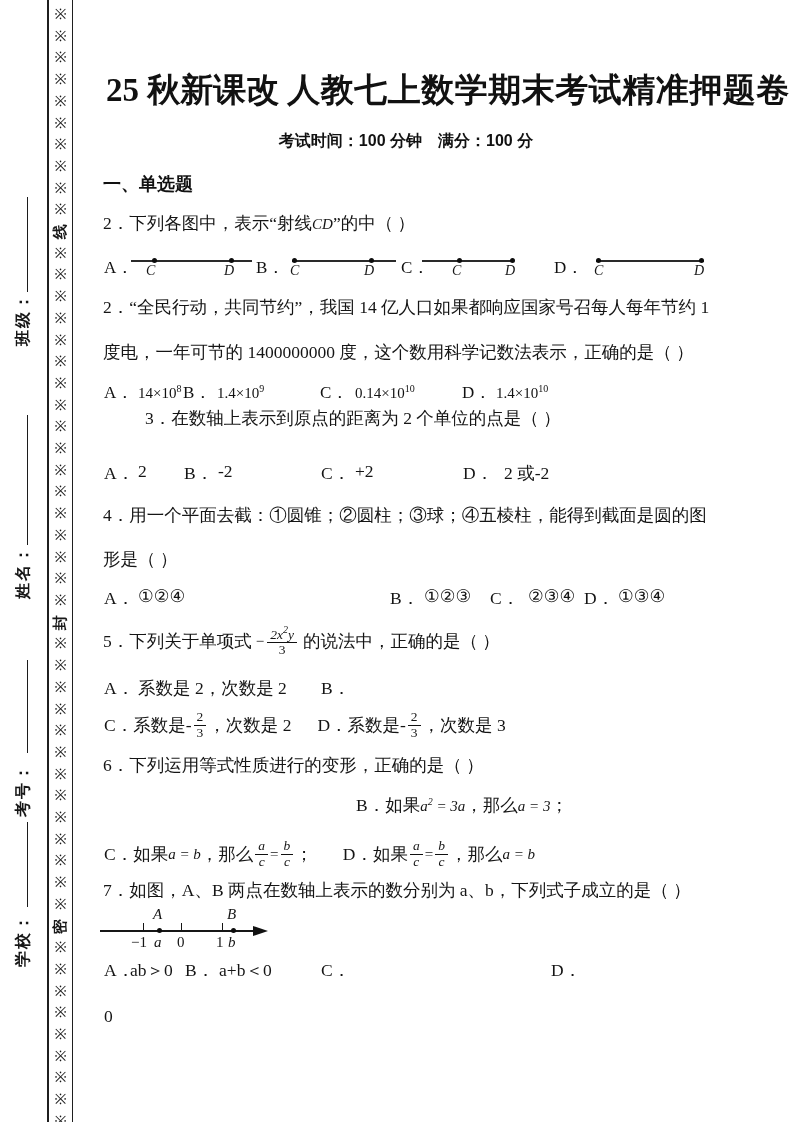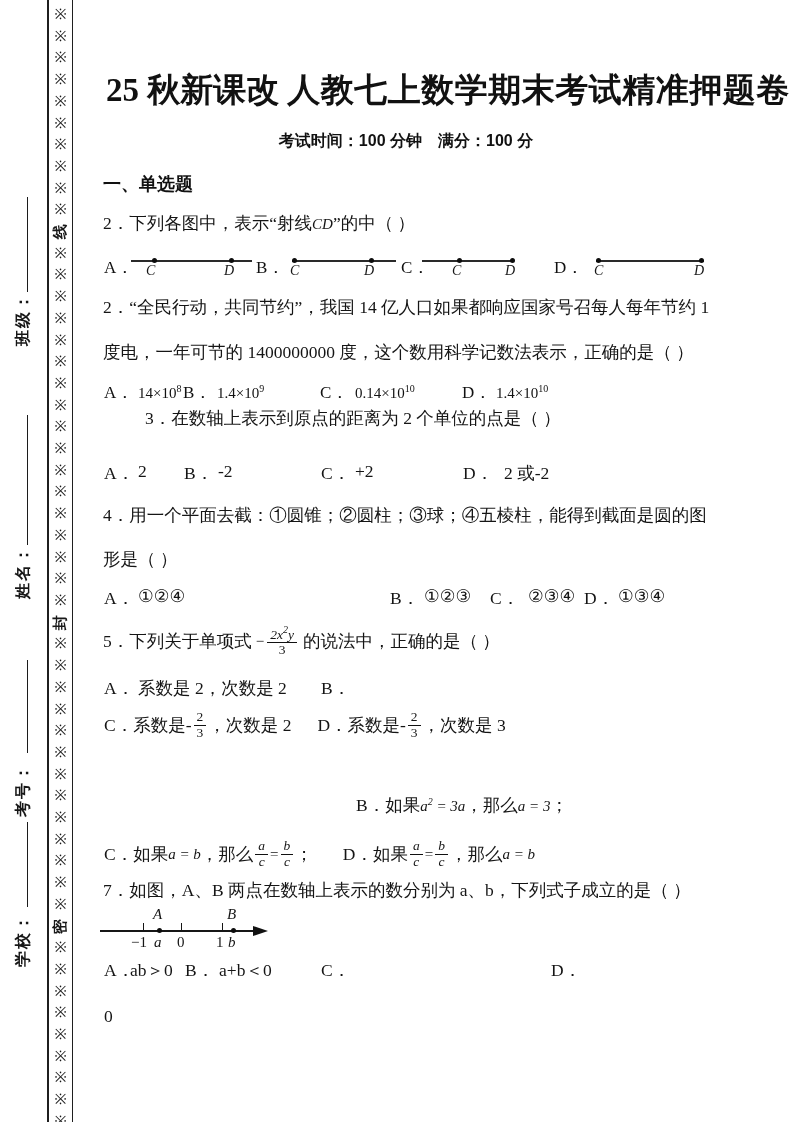--- a/index.html
+++ b/index.html
@@ -219,20 +219,21 @@
     <span>，次数是 2</span>
     <span style="margin-left:26px;">D．</span>
     <span>系数是-</span>
     <span class="frac">
         <span class="fn">2</span>
         <span>3</span>
       </span>
     <span>，次数是 3</span>
   </div>
 
+  <div class="ab t" style="left:103px;top:753px;">6．下列运用等式性质进行的变形，正确的是（      ）</div>
   <div class="ab t" style="left:0;top:793px;width:793px;height:26px;">
     <span class="ab" style="left:356px;"><span>B．</span><span>如果</span><span class="math"><span>a</span><sup>2</sup><span> = 3a</span></span><span>，那么</span><span class="math">a = 3</span><span>；</span></span>
   </div>
   <div class="flexline t" style="left:104px;top:830px;height:48px;">
     <span>C．</span>
     <span>如果</span>
     <span class="math">a = b</span>
     <span>，那么</span>
     <span class="frac">
         <span class="fn fi">a</span>

